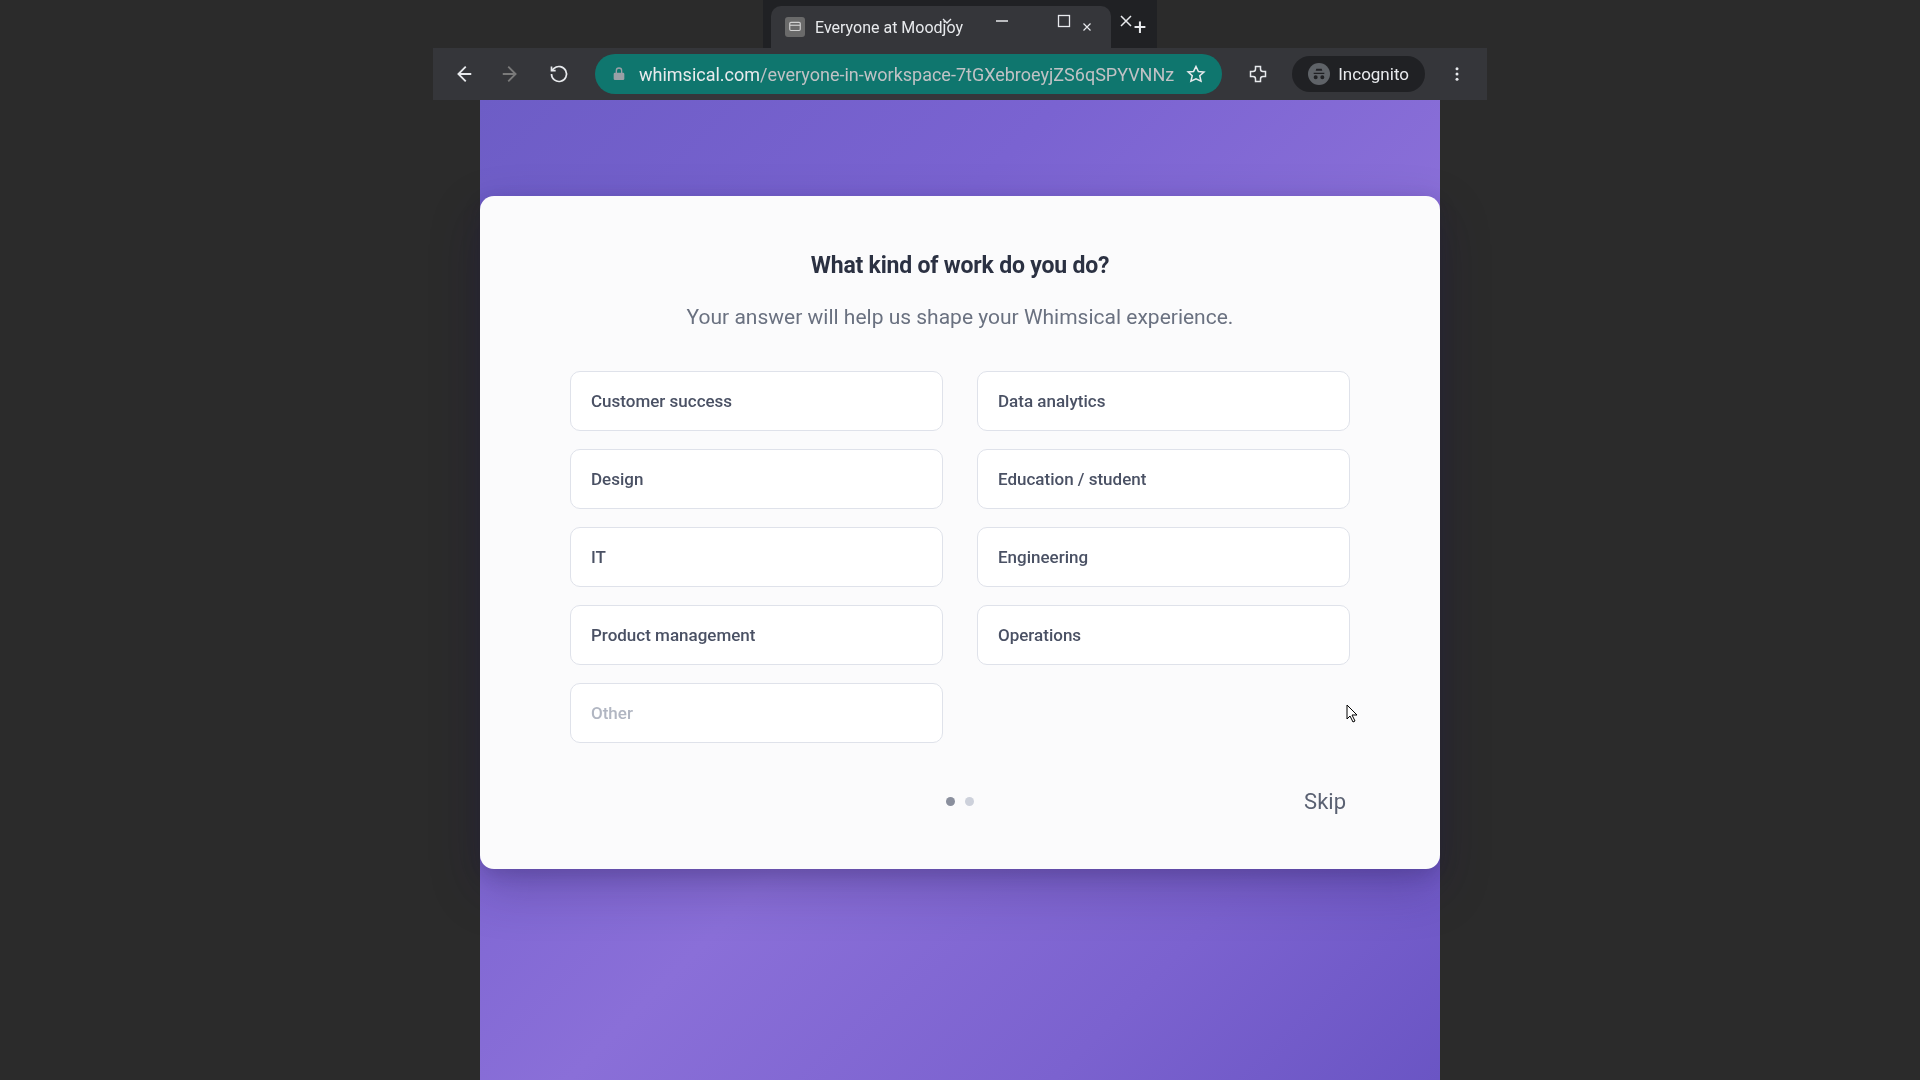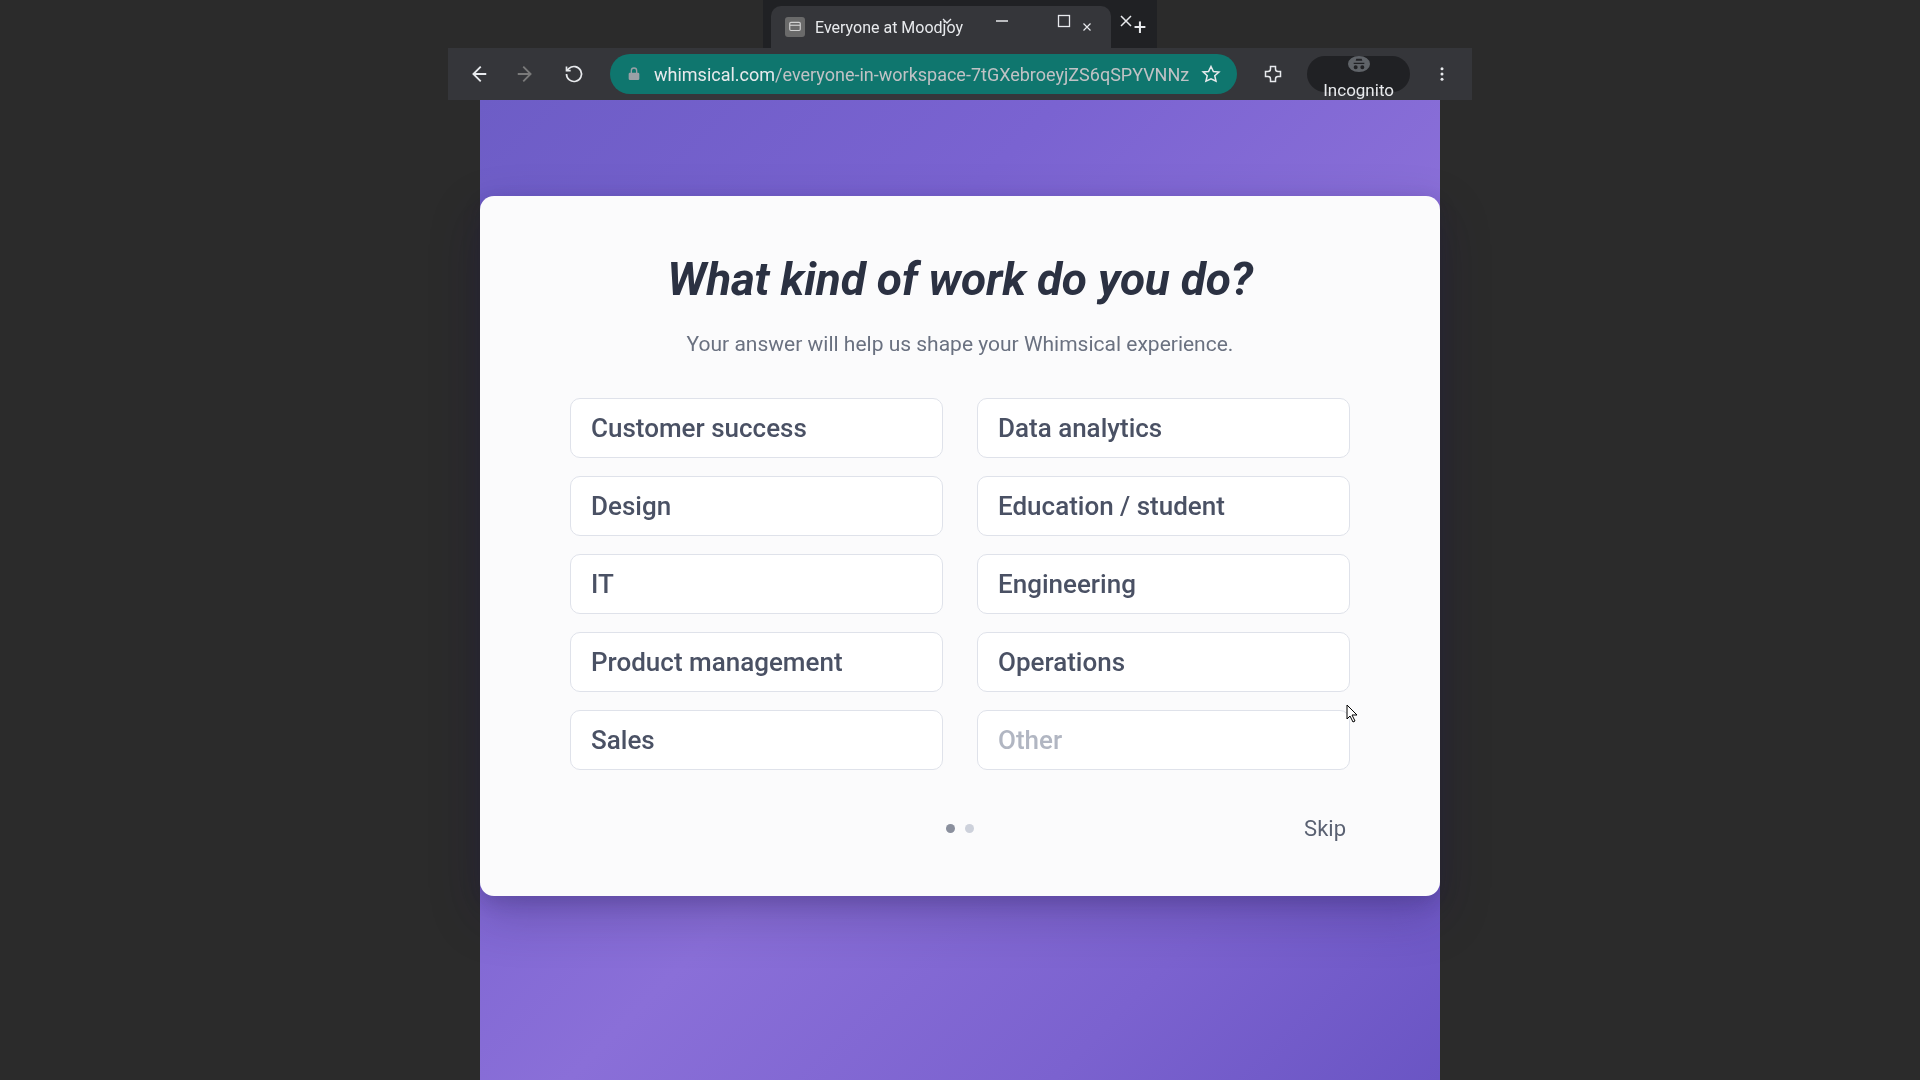--- a/index.html
+++ b/index.html
@@ -93,21 +93,21 @@
   }
   .omnibox .lock { color: #9aa0a6; display:flex; align-items:center; }
   .omnibox .url { flex: 1; color: #e8eaed; white-space: nowrap; overflow:hidden; }
   .omnibox .url .host { color: #e8eaed; }
   .omnibox .url .path { color: #c0c2c5; }
   .omnibox .star { color: #e8eaed; display:flex; align-items:center; cursor:pointer; }
   .incognito-badge {
     display: flex; align-items: center; gap: 8px;
     background: #202124; color: #e8eaed;
     height: 36px; border-radius: 18px; padding: 0 16px;
-    font-size: 17px; margin-left: 6px; flex-direction: column;
+    font-size: 17px; margin-left: 6px;
   }
   .incognito-badge .inc-icon {
     width: 22px; height: 22px; border-radius: 50%;
     background: #5f6368; display:flex; align-items:center; justify-content:center;
   }
   .ext-btn {
     width: 40px; height: 40px; border-radius: 6px;
     display: flex; align-items: center; justify-content: center;
     color: #e8eaed; cursor: pointer;
   }
@@ -134,25 +134,24 @@
     width: 960px;
     background: #fbfbfc;
     border-radius: 14px;
     padding: 56px 90px 48px;
     box-shadow: 0 20px 50px rgba(30, 20, 70, 0.25), 0 6px 18px rgba(30, 20, 70, 0.18);
     position: relative;
   }
 
   .card h1 {
     text-align: center;
-    font-size: 46px;
+    font-size: 23px;
     font-weight: 700;
     color: #2b3142;
     letter-spacing: -0.2px;
-    font-style: italic;
   }
   .card p.subtitle {
     text-align: center;
     font-size: 21px;
     color: #6a7180;
     margin-top: 26px;
   }
 
   .options {
     margin-top: 42px;
@@ -161,21 +160,21 @@
     column-gap: 34px;
     row-gap: 18px;
   }
   .opt {
     height: 60px;
     background: #ffffff;
     border: 1px solid #dfe2ea;
     border-radius: 10px;
     display: flex; align-items: center;
     padding: 0 20px;
-    font-size: 26px;
+    font-size: 17px;
     color: #4a5164;
     cursor: pointer;
     font-weight: 500;
   }
   .opt.muted { color: #b1b6c2; }
 
   .card-footer {
     margin-top: 38px;
     display: flex;
     align-items: center;
@@ -334,23 +333,20 @@
           </div>
         <div class="opt">
             <span>Engineering</span>
           </div>
         <div class="opt">
             <span>Product management</span>
           </div>
         <div class="opt">
             <span>Operations</span>
           </div>
-        <div class="opt">
-            <span>Sales</span>
-          </div>
         <div class="opt muted">
             <span>Other</span>
           </div>
       </div>
 
       <div class="card-footer">
         <div class="dots">
           <span class="dot active"></span>
           <span class="dot"></span>
         </div>

